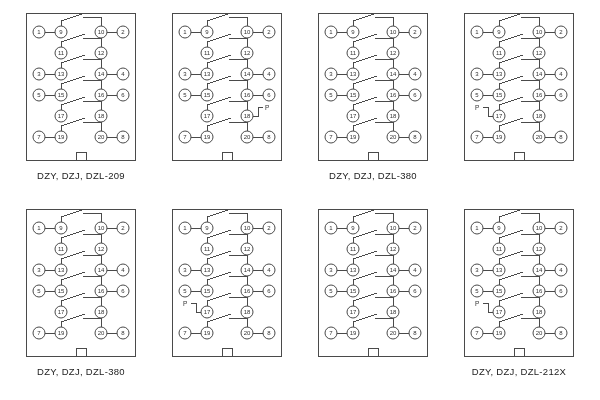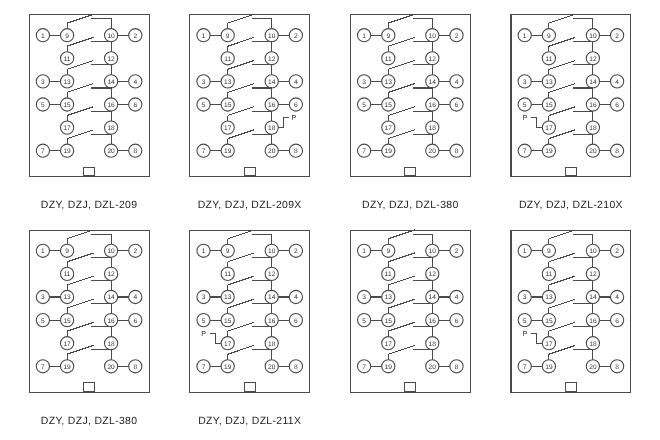--- a/index.html
+++ b/index.html
@@ -18,21 +18,21 @@
   svg.dwg line, svg.dwg polyline, svg.dwg rect{
     stroke:#4a4a4a;stroke-width:1;fill:none;
     shape-rendering:crispEdges;
   }
   svg.dwg circle{stroke:#4a4a4a;stroke-width:1;fill:#ffffff;}
   svg.dwg text{
     font-family:"Liberation Sans",sans-serif;
     fill:#333;stroke:none;
   }
   figcaption{
-    font-size:9.5px;color:#222;margin-top:19px;
+    font-size:9.5px;color:#222;margin-top:8px;
     letter-spacing:0.3px;white-space:nowrap;text-align:left;
   }
 </style>
 </head>
 <body>
 
 <div class="sheet">
 
   <figure class="cell">
     <svg class="dwg" viewBox="0 0 112 150">
@@ -174,21 +174,20 @@
         <text x="14" y="127.2" text-anchor="middle" font-size="6">7</text>
         <circle cx="36" cy="125" r="6"></circle>
         <text x="36" y="127.2" text-anchor="middle" font-size="6">19</text>
         <circle cx="76" cy="125" r="6"></circle>
         <text x="76" y="127.2" text-anchor="middle" font-size="6">20</text>
         <circle cx="98" cy="125" r="6"></circle>
         <text x="98" y="127.2" text-anchor="middle" font-size="6">8</text>
         <polyline points="82,104 87,104 87,95 92,95"></polyline>
         <text x="94" y="97.5" font-size="6.5">P</text>
       </svg>
-    <figcaption>DZY, DZJ, DZL-209X</figcaption>
   </figure>
 
   <figure class="cell">
     <svg class="dwg" viewBox="0 0 112 150">
         <rect x="1.5" y="1.5" width="109" height="147"></rect>
         <rect x="51" y="140" width="10" height="8"></rect>
         <line x1="20" y1="20" x2="30" y2="20"></line>
         <line x1="82" y1="20" x2="92" y2="20"></line>
         <line x1="36" y1="14" x2="36" y2="9"></line>
         <line x1="36" y1="9" x2="60" y2="1"></line>
@@ -324,21 +323,20 @@
         <text x="14" y="127.2" text-anchor="middle" font-size="6">7</text>
         <circle cx="36" cy="125" r="6"></circle>
         <text x="36" y="127.2" text-anchor="middle" font-size="6">19</text>
         <circle cx="76" cy="125" r="6"></circle>
         <text x="76" y="127.2" text-anchor="middle" font-size="6">20</text>
         <circle cx="98" cy="125" r="6"></circle>
         <text x="98" y="127.2" text-anchor="middle" font-size="6">8</text>
         <polyline points="30,104 25,104 25,95 20,95"></polyline>
         <text x="12" y="97.5" font-size="6.5">P</text>
       </svg>
-    <figcaption>DZY, DZJ, DZL-210X</figcaption>
   </figure>
 
   <figure class="cell">
     <svg class="dwg" viewBox="0 0 112 150">
         <rect x="1.5" y="1.5" width="109" height="147"></rect>
         <rect x="51" y="140" width="10" height="8"></rect>
         <line x1="20" y1="20" x2="30" y2="20"></line>
         <line x1="82" y1="20" x2="92" y2="20"></line>
         <line x1="36" y1="14" x2="36" y2="9"></line>
         <line x1="36" y1="9" x2="60" y2="1"></line>
@@ -474,21 +472,20 @@
         <text x="14" y="127.2" text-anchor="middle" font-size="6">7</text>
         <circle cx="36" cy="125" r="6"></circle>
         <text x="36" y="127.2" text-anchor="middle" font-size="6">19</text>
         <circle cx="76" cy="125" r="6"></circle>
         <text x="76" y="127.2" text-anchor="middle" font-size="6">20</text>
         <circle cx="98" cy="125" r="6"></circle>
         <text x="98" y="127.2" text-anchor="middle" font-size="6">8</text>
         <polyline points="30,104 25,104 25,95 20,95"></polyline>
         <text x="12" y="97.5" font-size="6.5">P</text>
       </svg>
-    <figcaption>DZY, DZJ, DZL-211X</figcaption>
   </figure>
 
   <figure class="cell">
     <svg class="dwg" viewBox="0 0 112 150">
         <rect x="1.5" y="1.5" width="109" height="147"></rect>
         <rect x="51" y="140" width="10" height="8"></rect>
         <line x1="20" y1="20" x2="30" y2="20"></line>
         <line x1="82" y1="20" x2="92" y2="20"></line>
         <line x1="36" y1="14" x2="36" y2="9"></line>
         <line x1="36" y1="9" x2="60" y2="1"></line>
@@ -623,15 +620,16 @@
         <text x="14" y="127.2" text-anchor="middle" font-size="6">7</text>
         <circle cx="36" cy="125" r="6"></circle>
         <text x="36" y="127.2" text-anchor="middle" font-size="6">19</text>
         <circle cx="76" cy="125" r="6"></circle>
         <text x="76" y="127.2" text-anchor="middle" font-size="6">20</text>
         <circle cx="98" cy="125" r="6"></circle>
         <text x="98" y="127.2" text-anchor="middle" font-size="6">8</text>
         <polyline points="30,104 25,104 25,95 20,95"></polyline>
         <text x="12" y="97.5" font-size="6.5">P</text>
       </svg>
+    <figcaption>DZY, DZJ, DZL-212X</figcaption>
   </figure>
 
 </div>
 
 </body></html>

